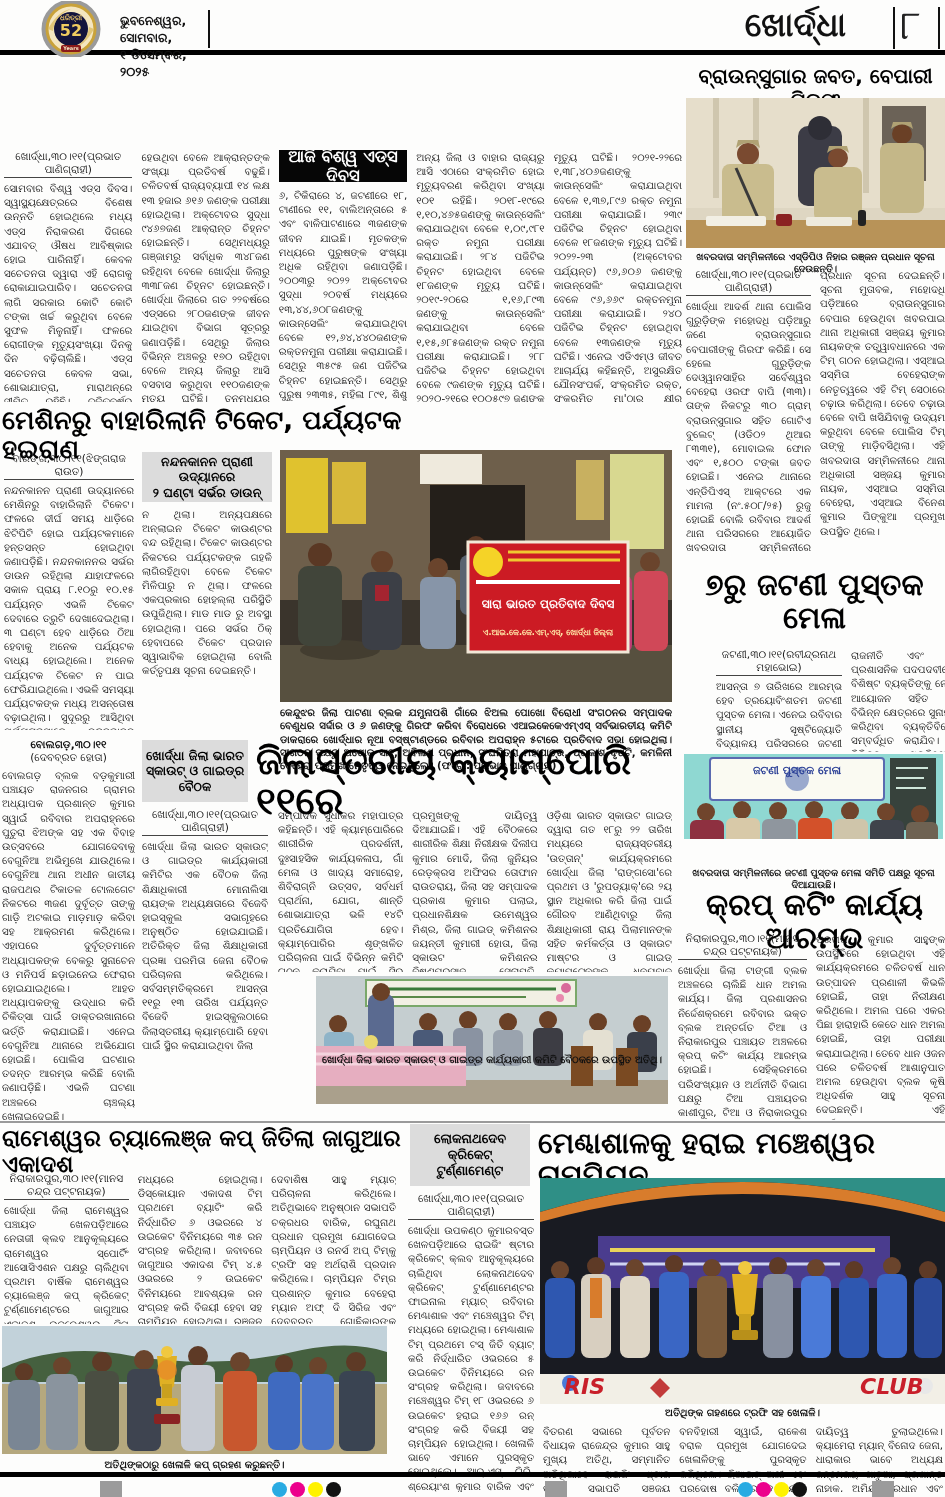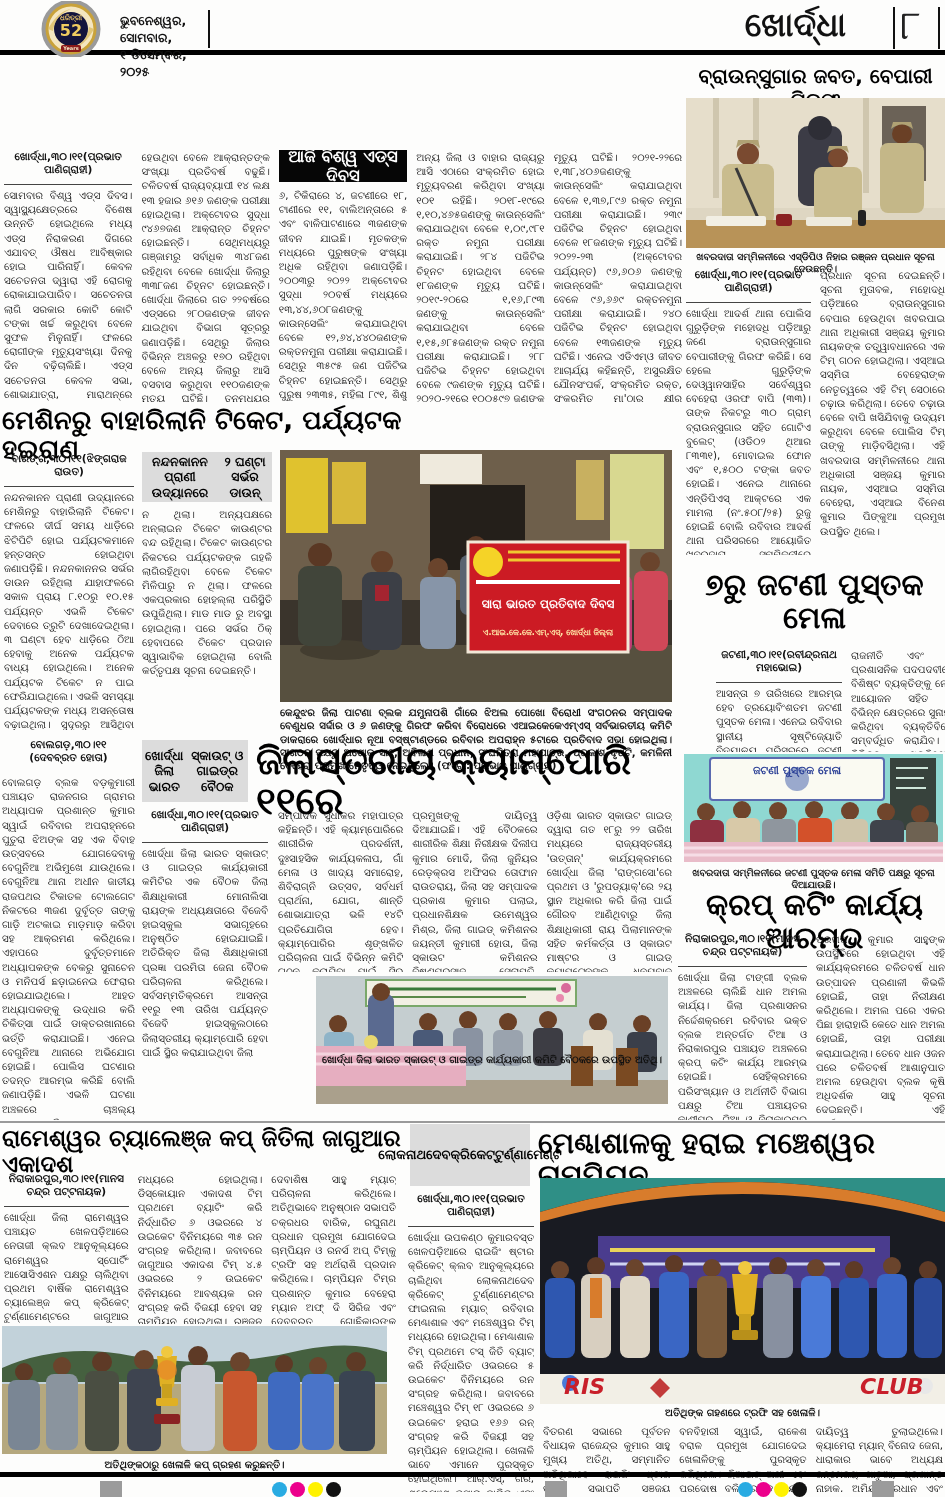--- a/index.html
+++ b/index.html
@@ -7,27 +7,27 @@
         font-family:"DejaVu Sans","Liberation Sans",sans-serif;color:#111;overflow:hidden;}
   .abs{position:absolute;}
   .h-xl{font-size:56px;font-weight:700;letter-spacing:-1px;line-height:1.05;color:#000;}
   .h-lg{font-size:37px;font-weight:700;line-height:1.05;color:#000;}
   .h-md{font-size:29px;font-weight:700;line-height:1.1;color:#000;}
   .h-sm{font-size:23px;font-weight:700;line-height:1.12;color:#000;}
   .h-xs{font-size:20px;font-weight:700;line-height:1.2;color:#000;text-align:center;}
   .cols{display:flex;gap:9px;overflow:hidden;}
   .col{flex:1;overflow:hidden;}
   .bt{font-size:10.3px;line-height:1.38;text-align:justify;margin:0;overflow:hidden;}
-  .byline{font-size:10.6px;font-weight:700;text-align:center;margin:0 0 3px 0;
-          border-bottom:1px solid #444;padding-bottom:8px;}
+  .byline{font-size:10.6px;font-weight:400;text-align:center;margin:0 0 3px 0;
+          border-bottom:1px solid #444;padding-bottom:1px;}
   .cap{font-size:10px;font-weight:700;line-height:1.3;}
   .box-black{background:#060606;color:#fff;font-weight:700;text-align:center;
              display:flex;align-items:center;justify-content:center;}
   .box-gray{background:#dcdcdc;color:#000;font-weight:700;text-align:center;
-            display:flex;flex-direction:row;align-items:center;justify-content:center;line-height:1.25;}
+            display:flex;flex-direction:column;align-items:center;justify-content:center;line-height:1.25;}
   .rule{background:#000;}
   .thinrule{background:#9a9a9a;}
   .vline{background:#111;}
   .photo{overflow:hidden;background:#ccc;}
   .photo svg{display:block;}
   .regsq{width:22px;height:20px;background:#9b9b9b;}
   .dots{display:flex;gap:3px;}
   .dot{width:15px;height:15px;border-radius:50%;}
 </style>
 </head>
@@ -186,21 +186,21 @@
   <div class="abs cols" style="left:684px;top:648px;width:261px;height:104px;margin-left:32px;">
     <div class="col">
       <div class="byline">ଜଟଣୀ,୩୦।୧୧(ରବୀନ୍ଦ୍ରନାଥ ମହାଭୋଇ)</div>
       <p class="bt">ଆସନ୍ତା ୭ ତାରିଖରେ ଆରମ୍ଭ ହେବ ତ୍ରୟୋବିଂଶତମ ଜଟଣୀ ପୁସ୍ତକ ମେଳା। ଏନେଇ ରବିବାର ସ୍ଥାନୀୟ ସୃଷ୍ଟିଜ୍ୟୋତି ବିଦ୍ୟାଳୟ ପରିସରରେ ଜଟଣୀ ପୁସ୍ତକ ମେଳା ସମିତି ପକ୍ଷରୁ ଅନୁଷ୍ଠିତ ଖବରଦାତା ସମ୍ମିଳନୀରେ ସୂଚନା ଦିଆଯାଇଛି। ଏଥିରେ ଅନୁଷ୍ଠାନର କାର୍ଯ୍ୟକାରୀ ସଭାପତି ଜବାହାରଲାଲ ସୁବୁଦ୍ଧି ସଭାପତିତ୍ୱ କରିଥିଲେ। ପୁସ୍ତକ ମେଳା ୭ଦିନ ଧରି ଅନୁଷ୍ଠିତ ହେବ। ପ୍ରତିଦିନ ସାହିତ୍ୟ ସଭା, ଭକ୍ତ ସାହିତ୍ୟ ଆଲୋଚନା, ସାଂସ୍କୃତିକ କାର୍ଯ୍ୟକ୍ରମ, କବିତା ପାଠ ଉତ୍ସବ, ବିଭିନ୍ନ ବିଦ୍ୟାଳୟର ଛାତ୍ରୀଛାତ୍ର ଏବଂ ଗୃହିଣୀଙ୍କୁ ନେଇ ପ୍ରତିଯୋଗିତା ହେବ। ଓଡ଼ିଶାର କଳା, ସଂସ୍କୃତି,</p>
     </div>
     <div class="col">
       <p class="bt">ରାଜନୀତି ଏବଂ ବିଭିନ୍ନ ପ୍ରଶାସନିକ ପଦପଦବୀରେ ଥିବା ବିଶିଷ୍ଟ ବ୍ୟକ୍ତିଙ୍କୁ ନେଇ ସଭା ଆୟୋଜନ ସହିତ ସମାଜର ବିଭିନ୍ନ କ୍ଷେତ୍ରରେ ସୁନାମ ଅର୍ଜନ କରିଥିବା ବ୍ୟକ୍ତିବିଶେଷଙ୍କୁ ସମ୍ବର୍ଦ୍ଧିତ କରାଯିବ। ଏଥିସହ ବିଭିନ୍ନ ପ୍ରତିଯୋଗିତାରେ କୃତିତ୍ୱ ଅର୍ଜନ କରିଥିବା ପ୍ରତିଯୋଗୀଙ୍କୁ ପୁରସ୍କୃତ କରାଯିବ। ଚଳିତବର୍ଷ ୨୦ରୁ ଊର୍ଦ୍ଧ୍ୱ ପୁସ୍ତକ ପ୍ରକାଶନୀ ସଂସ୍ଥା ଯୋଗଦେବେ। ଏହି ଖବରଦାତା ସମ୍ମିଳନୀରେ ଶଶୀ ରଥ, ସୁଶାନ୍ତ ରାଉତ, କ୍ଷୀରୋଦ କୁମାର ନନ୍ଦ, ଆଦିନାରାୟଣ ଖଣ୍ଡୁଆଳ, କିଶୋର ପାଇକରାୟ, ଭବାନୀ ଶଙ୍କର ମହାପାତ୍ର, ପଦ୍ମନାଭ ପାଣିଗ୍ରାହୀ ପ୍ରମୁଖ ଉପସ୍ଥିତ ଥିଲେ। ଶେଷରେ ପଦ୍ମନାଭ ପାଣିଗ୍ରାହୀ ଧନ୍ୟବାଦ ଦେଇଥିଲେ।</p>
     </div>
   </div>
 
-  <div class="abs photo" style="left:684px;top:754px;width:259px;height:108px;">
+  <div class="abs photo" style="left:684px;top:754px;width:259px;height:85px;">
     <svg width="259" height="110" viewBox="0 0 259 110" preserveAspectRatio="none">
       <rect width="259" height="110" fill="#8fd8d2"></rect>
       <rect x="206" y="4" width="46" height="72" fill="#37423c"></rect>
       <path d="M212 14 h32 M212 24 h28 M212 34 h30" stroke="#cfe6da" stroke-width="2"></path>
       <rect x="26" y="4" width="174" height="42" rx="3" fill="#fafaf2" stroke="#5a6ab0" stroke-width="2"></rect>
       <circle cx="113" cy="25" r="12" fill="#3a57a8" opacity="0.5"></circle>
       <g>
         <circle cx="22" cy="58" r="9" fill="#70452c"></circle>
           <rect x="6" y="66" width="34" height="26" rx="6" fill="#8e3040"></rect>
         <circle cx="58" cy="56" r="9" fill="#70452c"></circle>

